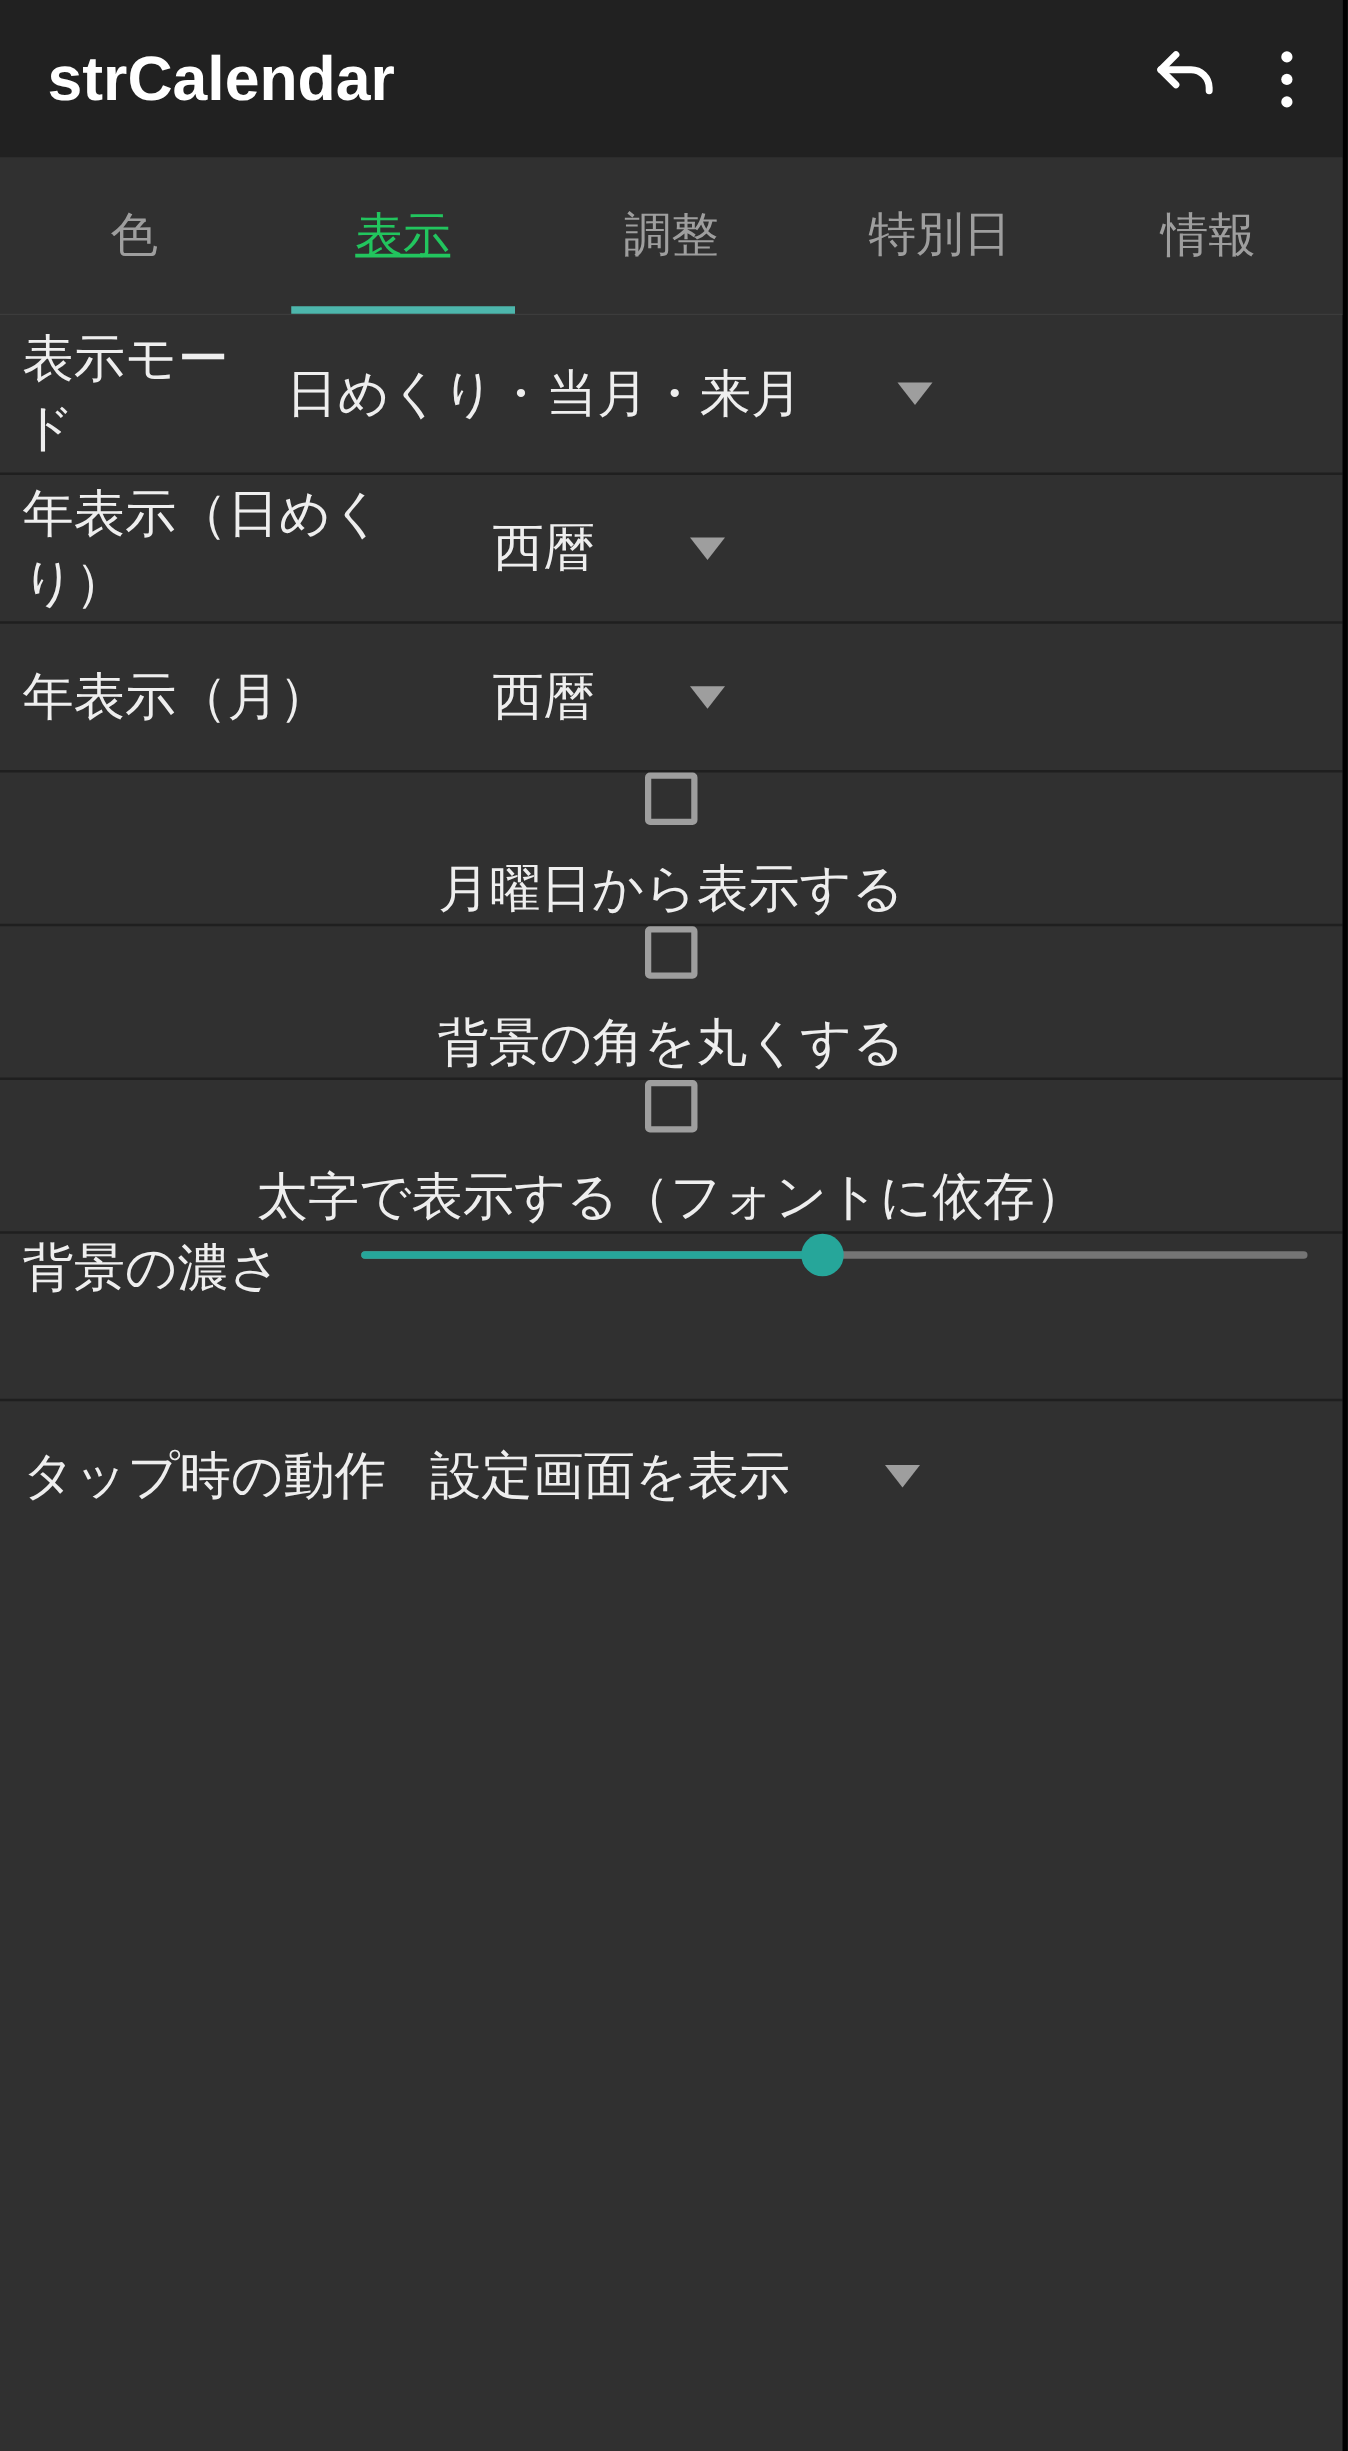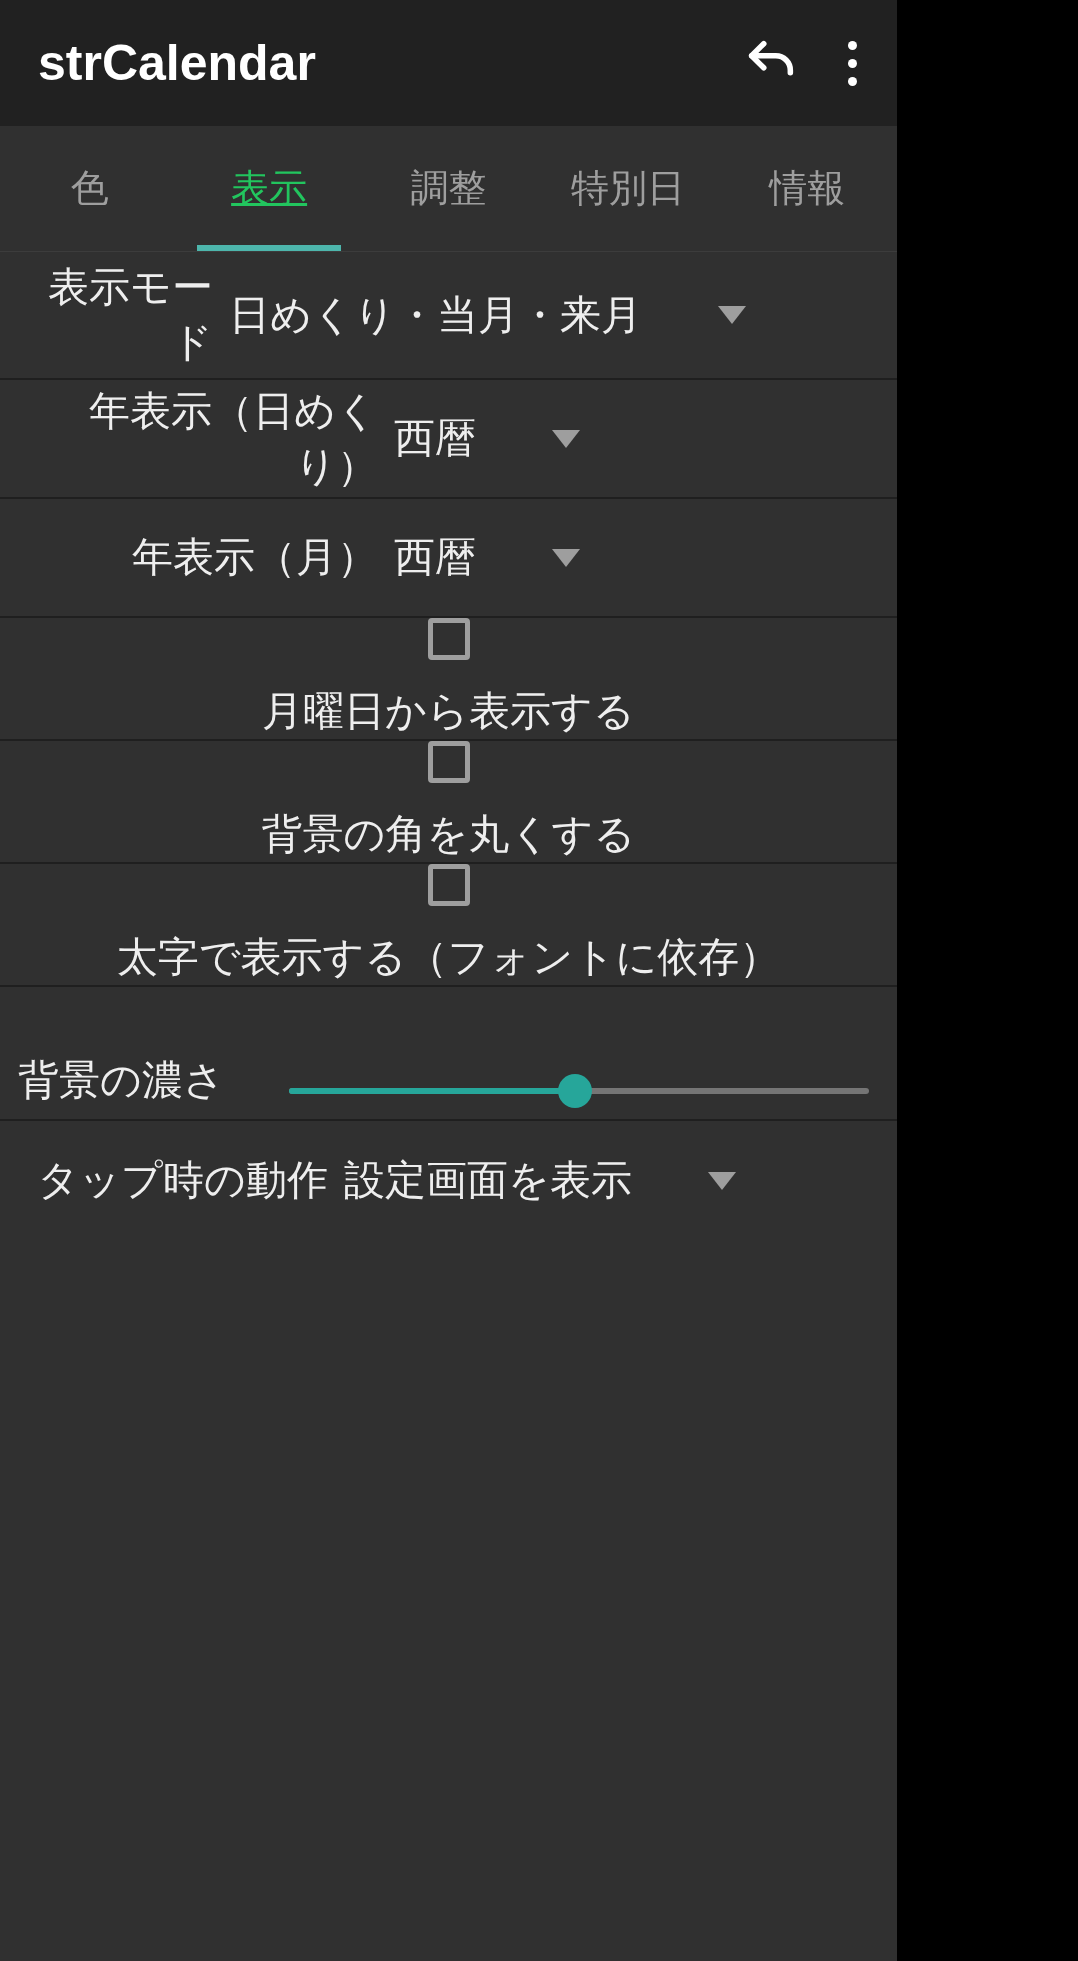--- a/index.html
+++ b/index.html
@@ -1,41 +1,41 @@
 <!DOCTYPE html>
 <html><head>
 <meta charset="utf-8">
 <style>
   * { box-sizing: border-box; margin: 0; padding: 0; }
   html, body { width: 1078px; height: 1961px; background: #000; font-family: sans-serif; overflow: hidden; }
-  .screen { width: 897px; height: 1961px; background: #303030; display: flex; flex-direction: column; }
+  .screen { width: 1074px; height: 1961px; background: #303030; display: flex; flex-direction: column; }
 
   .header { height: 126px; background: #212121; display: flex; align-items: center; padding: 0 28px 0 38px; }
   .header-title { color: #fff; font-size: 50px; font-weight: 700; flex: 1; }
   .header-actions { display: flex; align-items: center; gap: 48px; margin-right: 12px;}
   .header-icon { color: #fff; cursor: pointer; display:flex; align-items:center; justify-content:center;}
 
   .tabs { height: 126px; background: #303030; display: flex; align-items: stretch; border-bottom: 1px solid rgba(255,255,255,0.06); }
   .tab { flex: 1; display: flex; align-items: center; justify-content: center; color: #9e9e9e; font-size: 38px; text-align: center; position: relative; cursor: pointer; padding: 0 6px;}
   .tab.active { color: #22c55e; text-decoration: underline; }
   .tab-two-line { line-height: 1.05; }
   .tab.active::after { content: ""; position: absolute; left: 18px; right: 18px; bottom: 0; height: 6px; background: #4db6ac; }
 
-  .row { display: flex; align-items: center; min-height: 119px; border-bottom: 2px solid rgba(0,0,0,0.35); padding: 0 18px; text-align: right; }
+  .row { display: flex; align-items: center; min-height: 119px; border-bottom: 2px solid rgba(0,0,0,0.35); padding: 0 18px; }
   .row.tall { min-height: 128px; }
   .label { color: #eeeeee; font-size: 41px; }
   .value { color: #eeeeee; font-size: 41px; }
 
   .spinner { display: flex; align-items: center; gap: 28px; cursor: pointer; }
   .triangle-down { width: 0; height: 0; border-left: 14px solid transparent; border-right: 14px solid transparent; border-top: 18px solid #9e9e9e; }
 
   .checkbox-row { display: flex; align-items: center; min-height: 119px; border-bottom: 2px solid rgba(0,0,0,0.35); padding: 0 20px; gap: 24px; cursor:pointer;flex-direction:column;}
   .checkbox { width: 42px; height: 42px; border: 5px solid #9e9e9e; border-radius: 4px; flex-shrink:0;}
 
-  .slider-row { display: flex; align-items: flex-end; min-height: 134px; border-bottom: 2px solid rgba(0,0,0,0.35); padding: 11px 18px; gap: 36px;}
+  .slider-row { display: flex; align-items: flex-start; min-height: 134px; border-bottom: 2px solid rgba(0,0,0,0.35); padding: 0 18px; gap: 36px;}
   .slider { flex: 1; height: 34px; position: relative; display:flex; align-items:center; margin-right:10px;}
   .track-bg { position:absolute; left:28px; right:0; height:6px; background:#757575; border-radius:3px;}
   .track-fg { position:absolute; left:28px; width: 47%; height:6px; background:#26a69a; border-radius:3px;}
   .thumb { position:absolute; left:calc(28px + 47% - 17px); width:34px; height:34px; border-radius:50%; background:#26a69a;}
 
   .dots { display:flex; flex-direction:column; gap:9px; align-items:center;}
   .dot { width:9px; height:9px; border-radius:50%; background:#fff;}
 </style>
 </head>
 <body>

